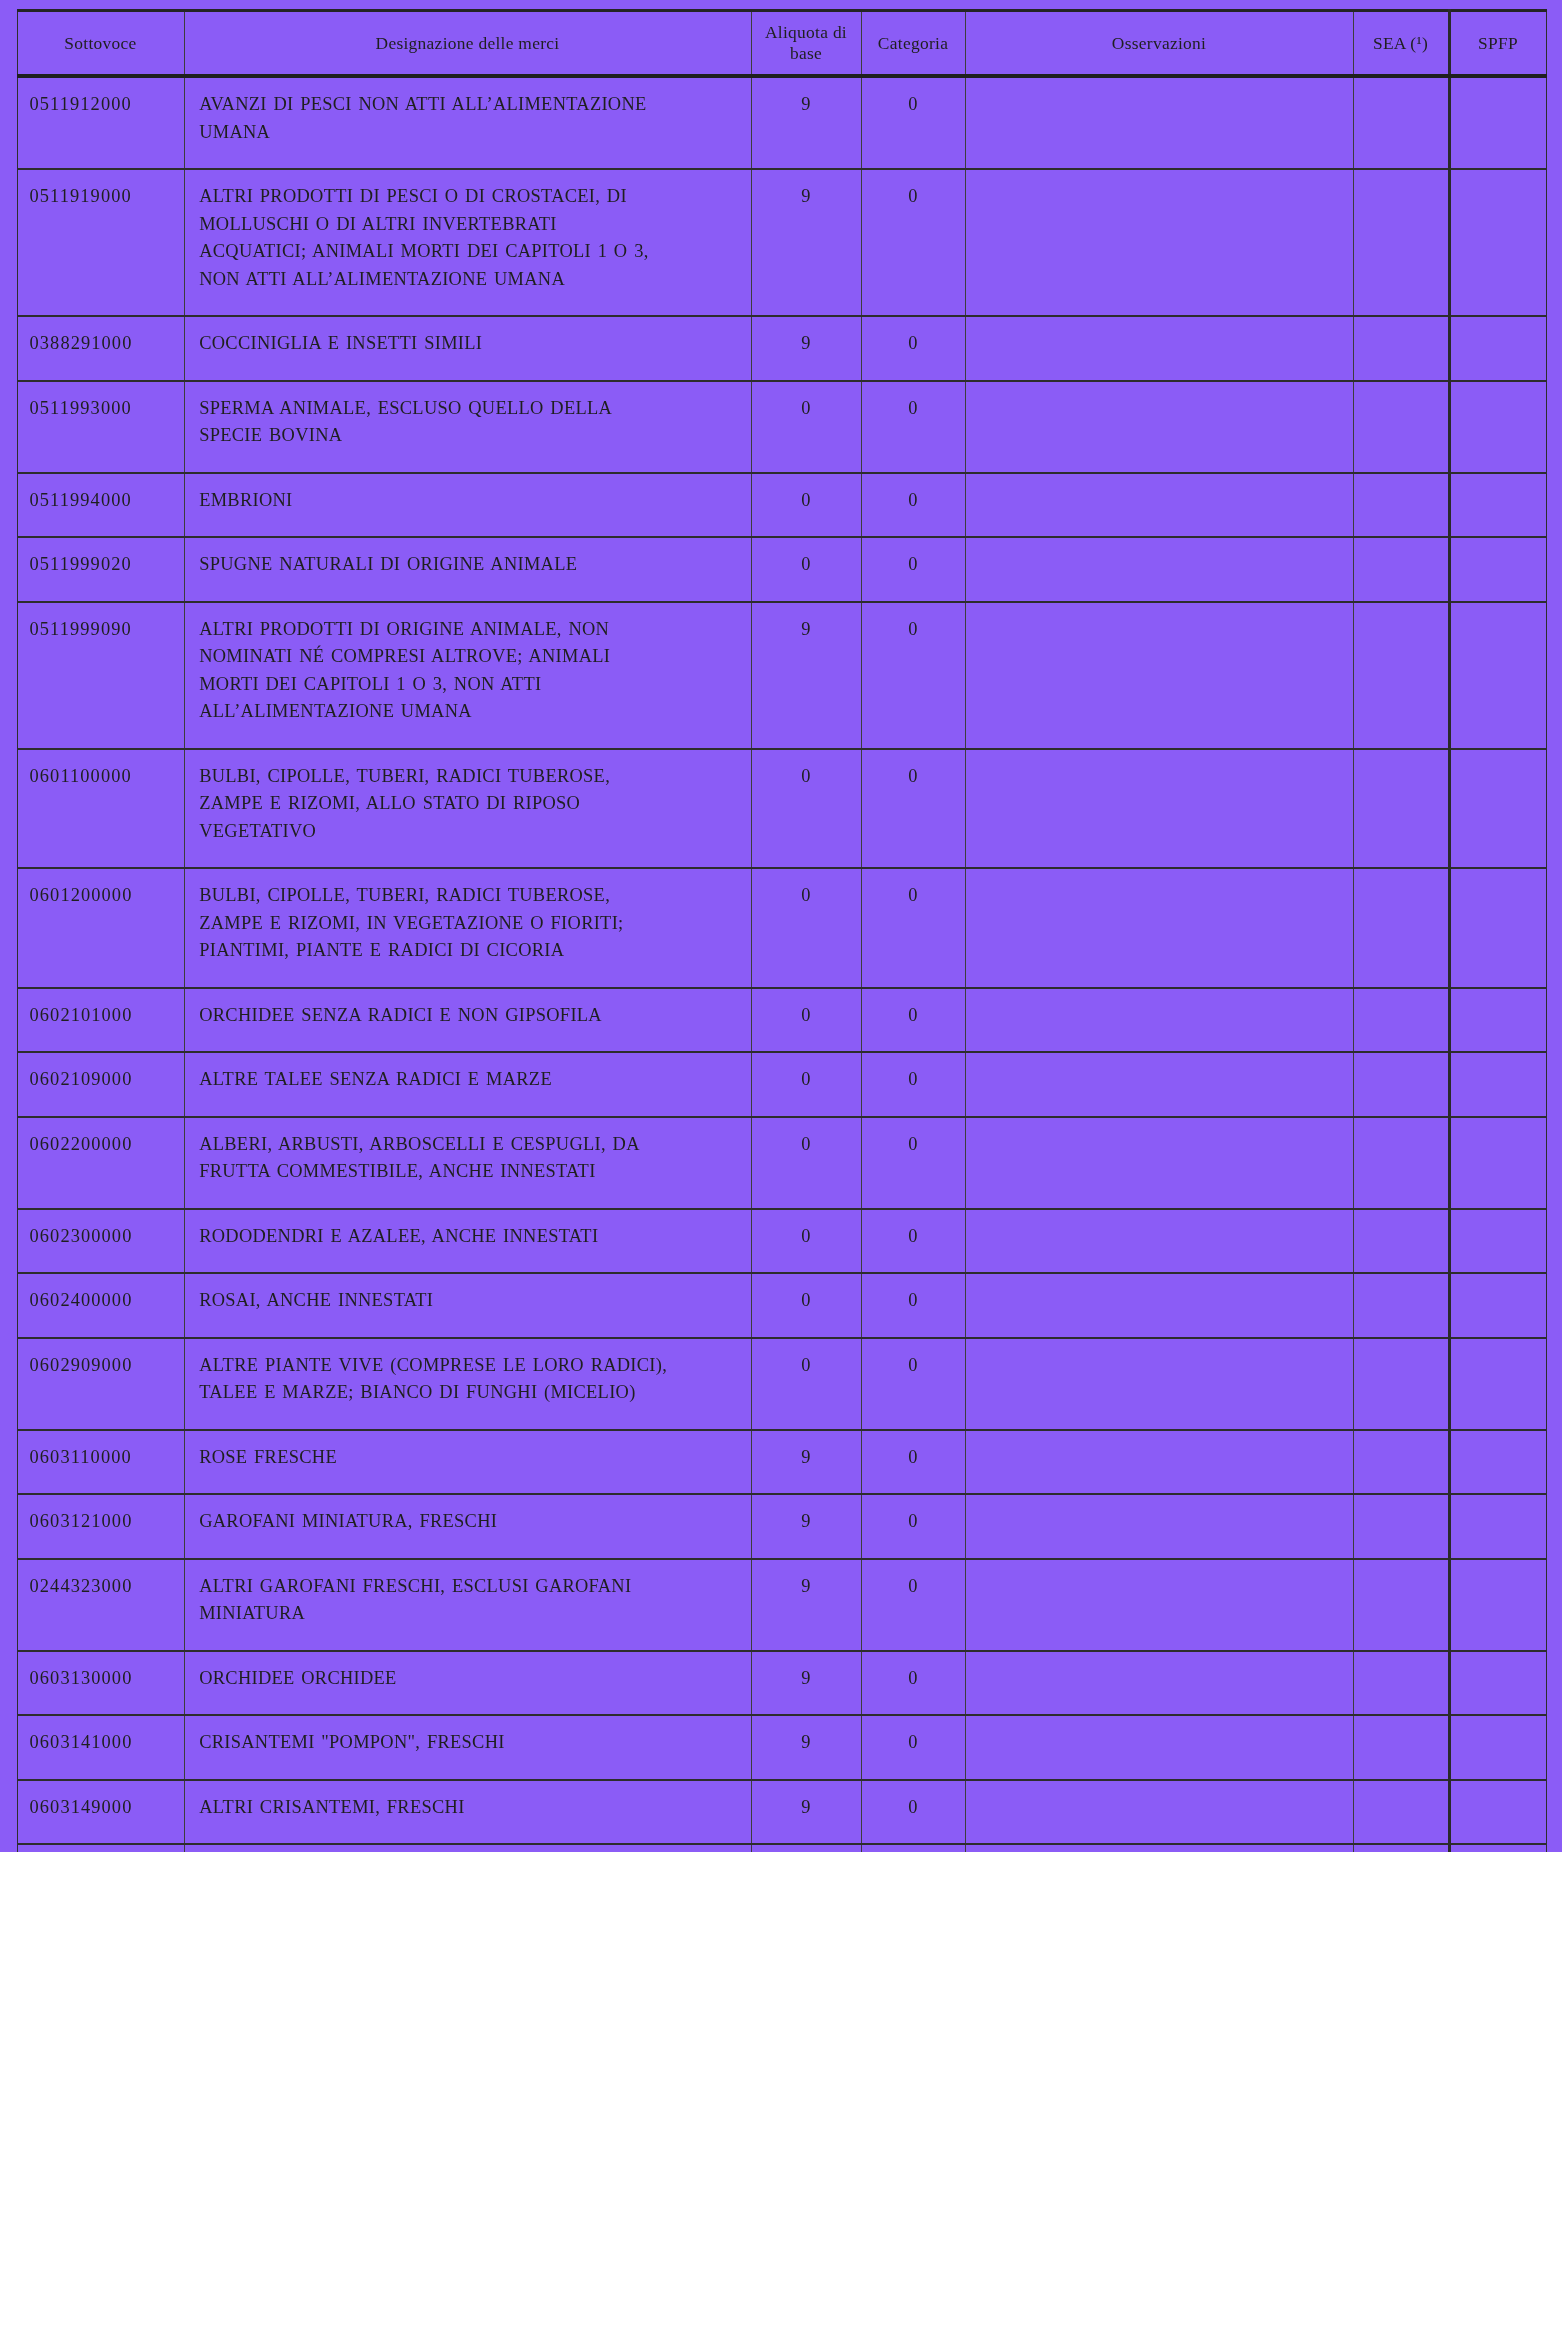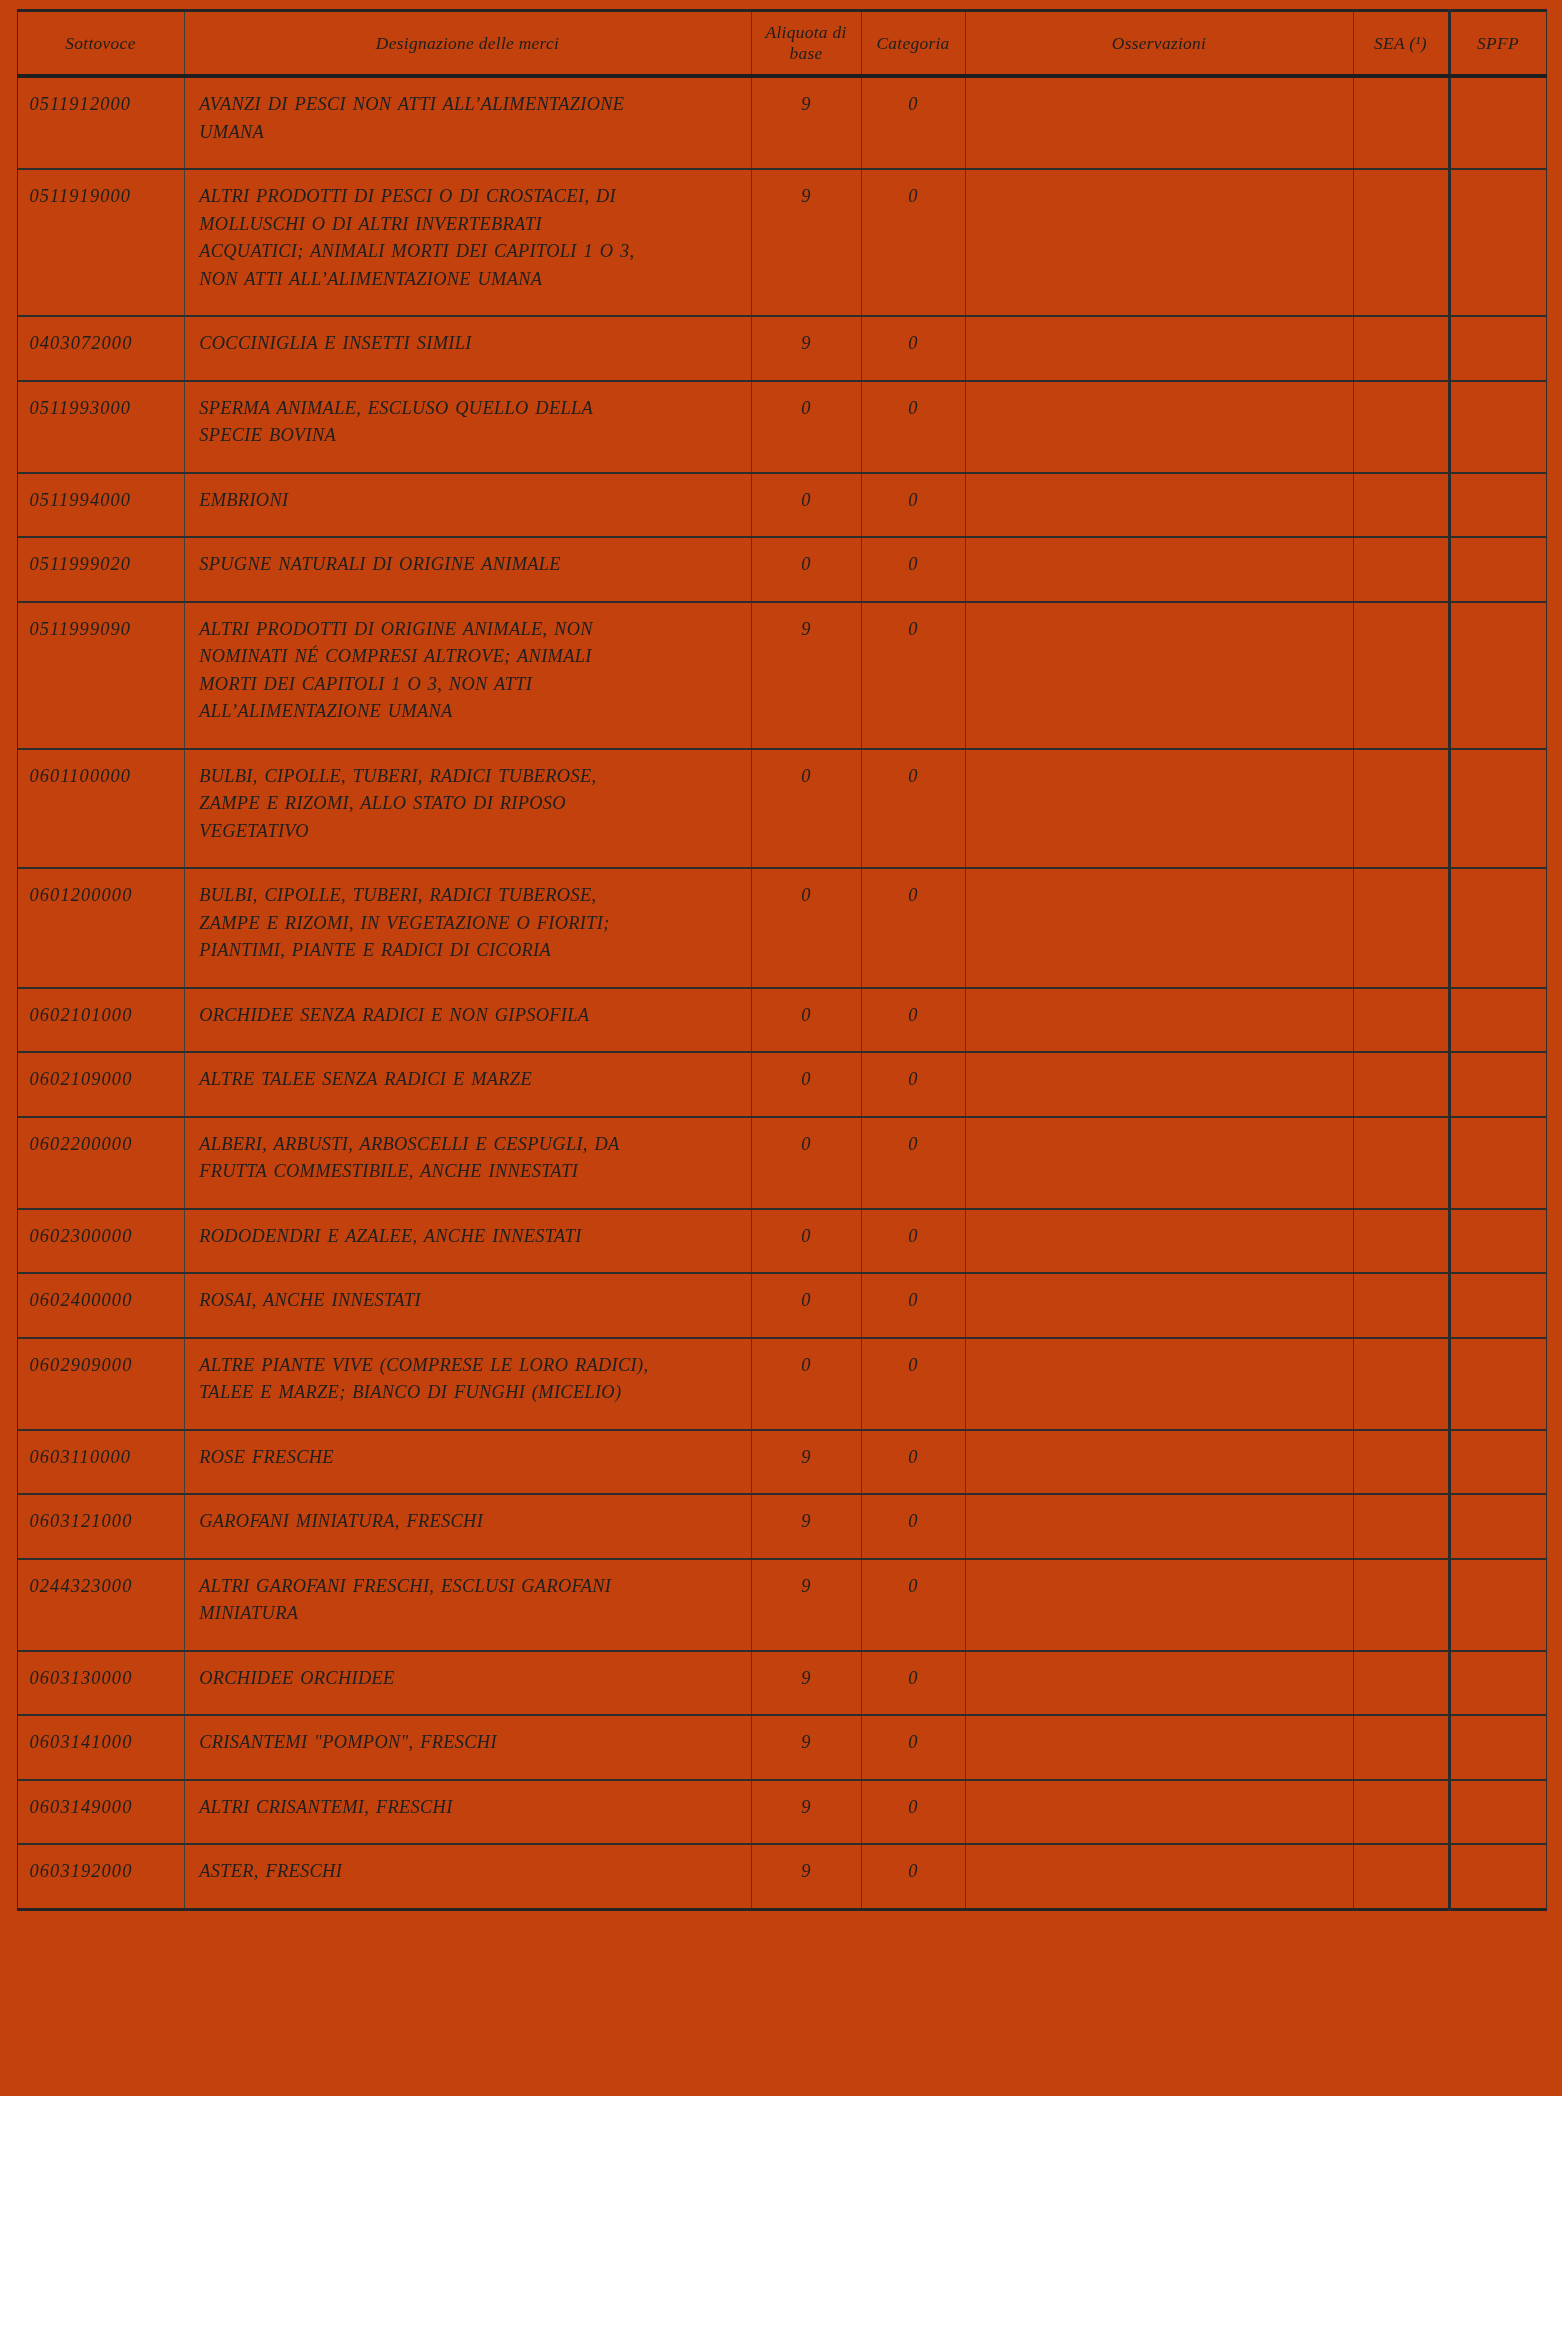--- a/index.html
+++ b/index.html
@@ -3,25 +3,24 @@
 <meta charset="utf-8">
 <style>
   html, body {
     margin: 0;
     padding: 0;
     background: #ffffff;
   }
   .page {
     position: relative;
     width: 1563px;
-    height: 2096px;
-    background: #c2410c;
+    height: 1852px;
+    background: #8b5cf6;
     font-family: "Liberation Serif", "DejaVu Serif", serif;
     overflow: hidden;
-    font-style: italic;
   }
   table.tariff {
     border-collapse: collapse;
     table-layout: fixed;
     width: 1528px;
     margin: 9.2px 0 0 16.5px;
     border: 1.8px solid #2e2e2e;
     border-top: 3.7px solid #242424;
     border-bottom: 3.7px solid #242424;
   }
@@ -116,21 +115,21 @@
 ACQUATICI; ANIMALI MORTI DEI CAPITOLI 1 O 3,
 NON ATTI ALL’ALIMENTAZIONE UMANA</td>
           <td class="c-num">9</td>
           <td class="c-num">0</td>
           <td class="c-oss"></td>
           <td class="c-num"></td>
           <td class="c-num b-heavy"></td>
         </tr>
 
         <tr>
-          <td class="c-code">0403072000</td>
+          <td class="c-code">0388291000</td>
           <td class="c-desc">COCCINIGLIA E INSETTI SIMILI</td>
           <td class="c-num">9</td>
           <td class="c-num">0</td>
           <td class="c-oss"></td>
           <td class="c-num"></td>
           <td class="c-num b-heavy"></td>
         </tr>
 
         <tr>
           <td class="c-code">0511993000</td>

